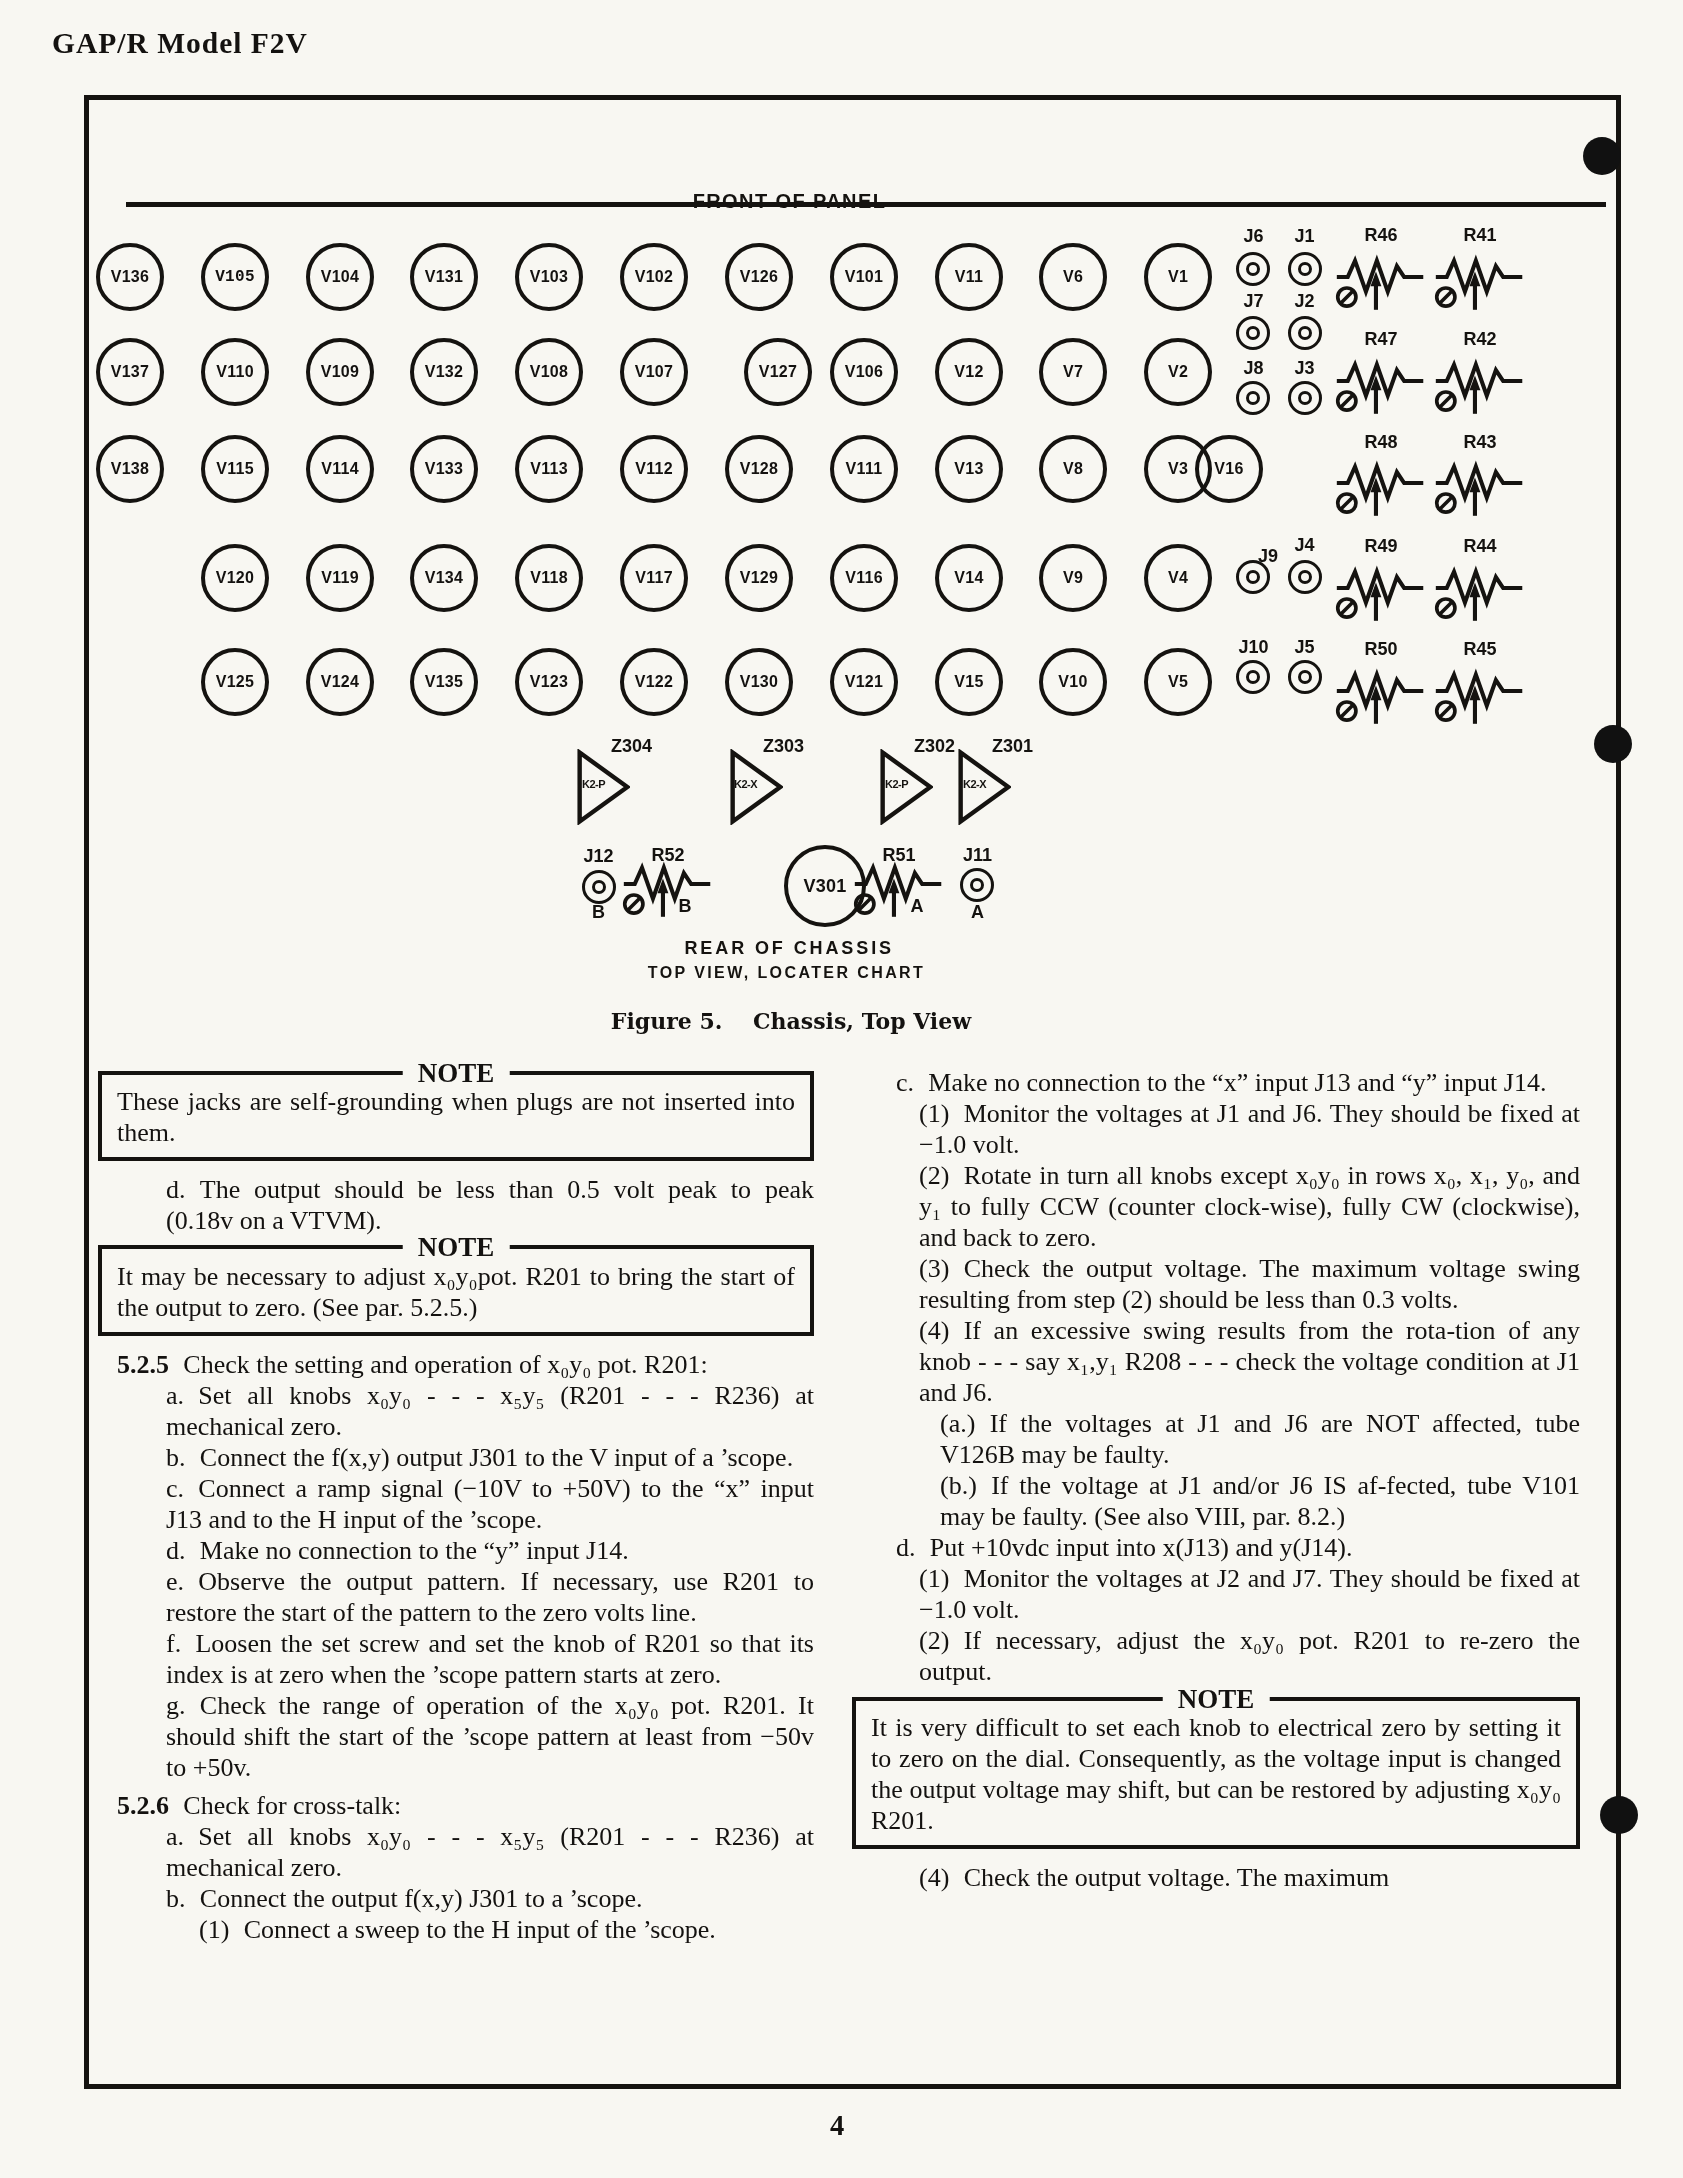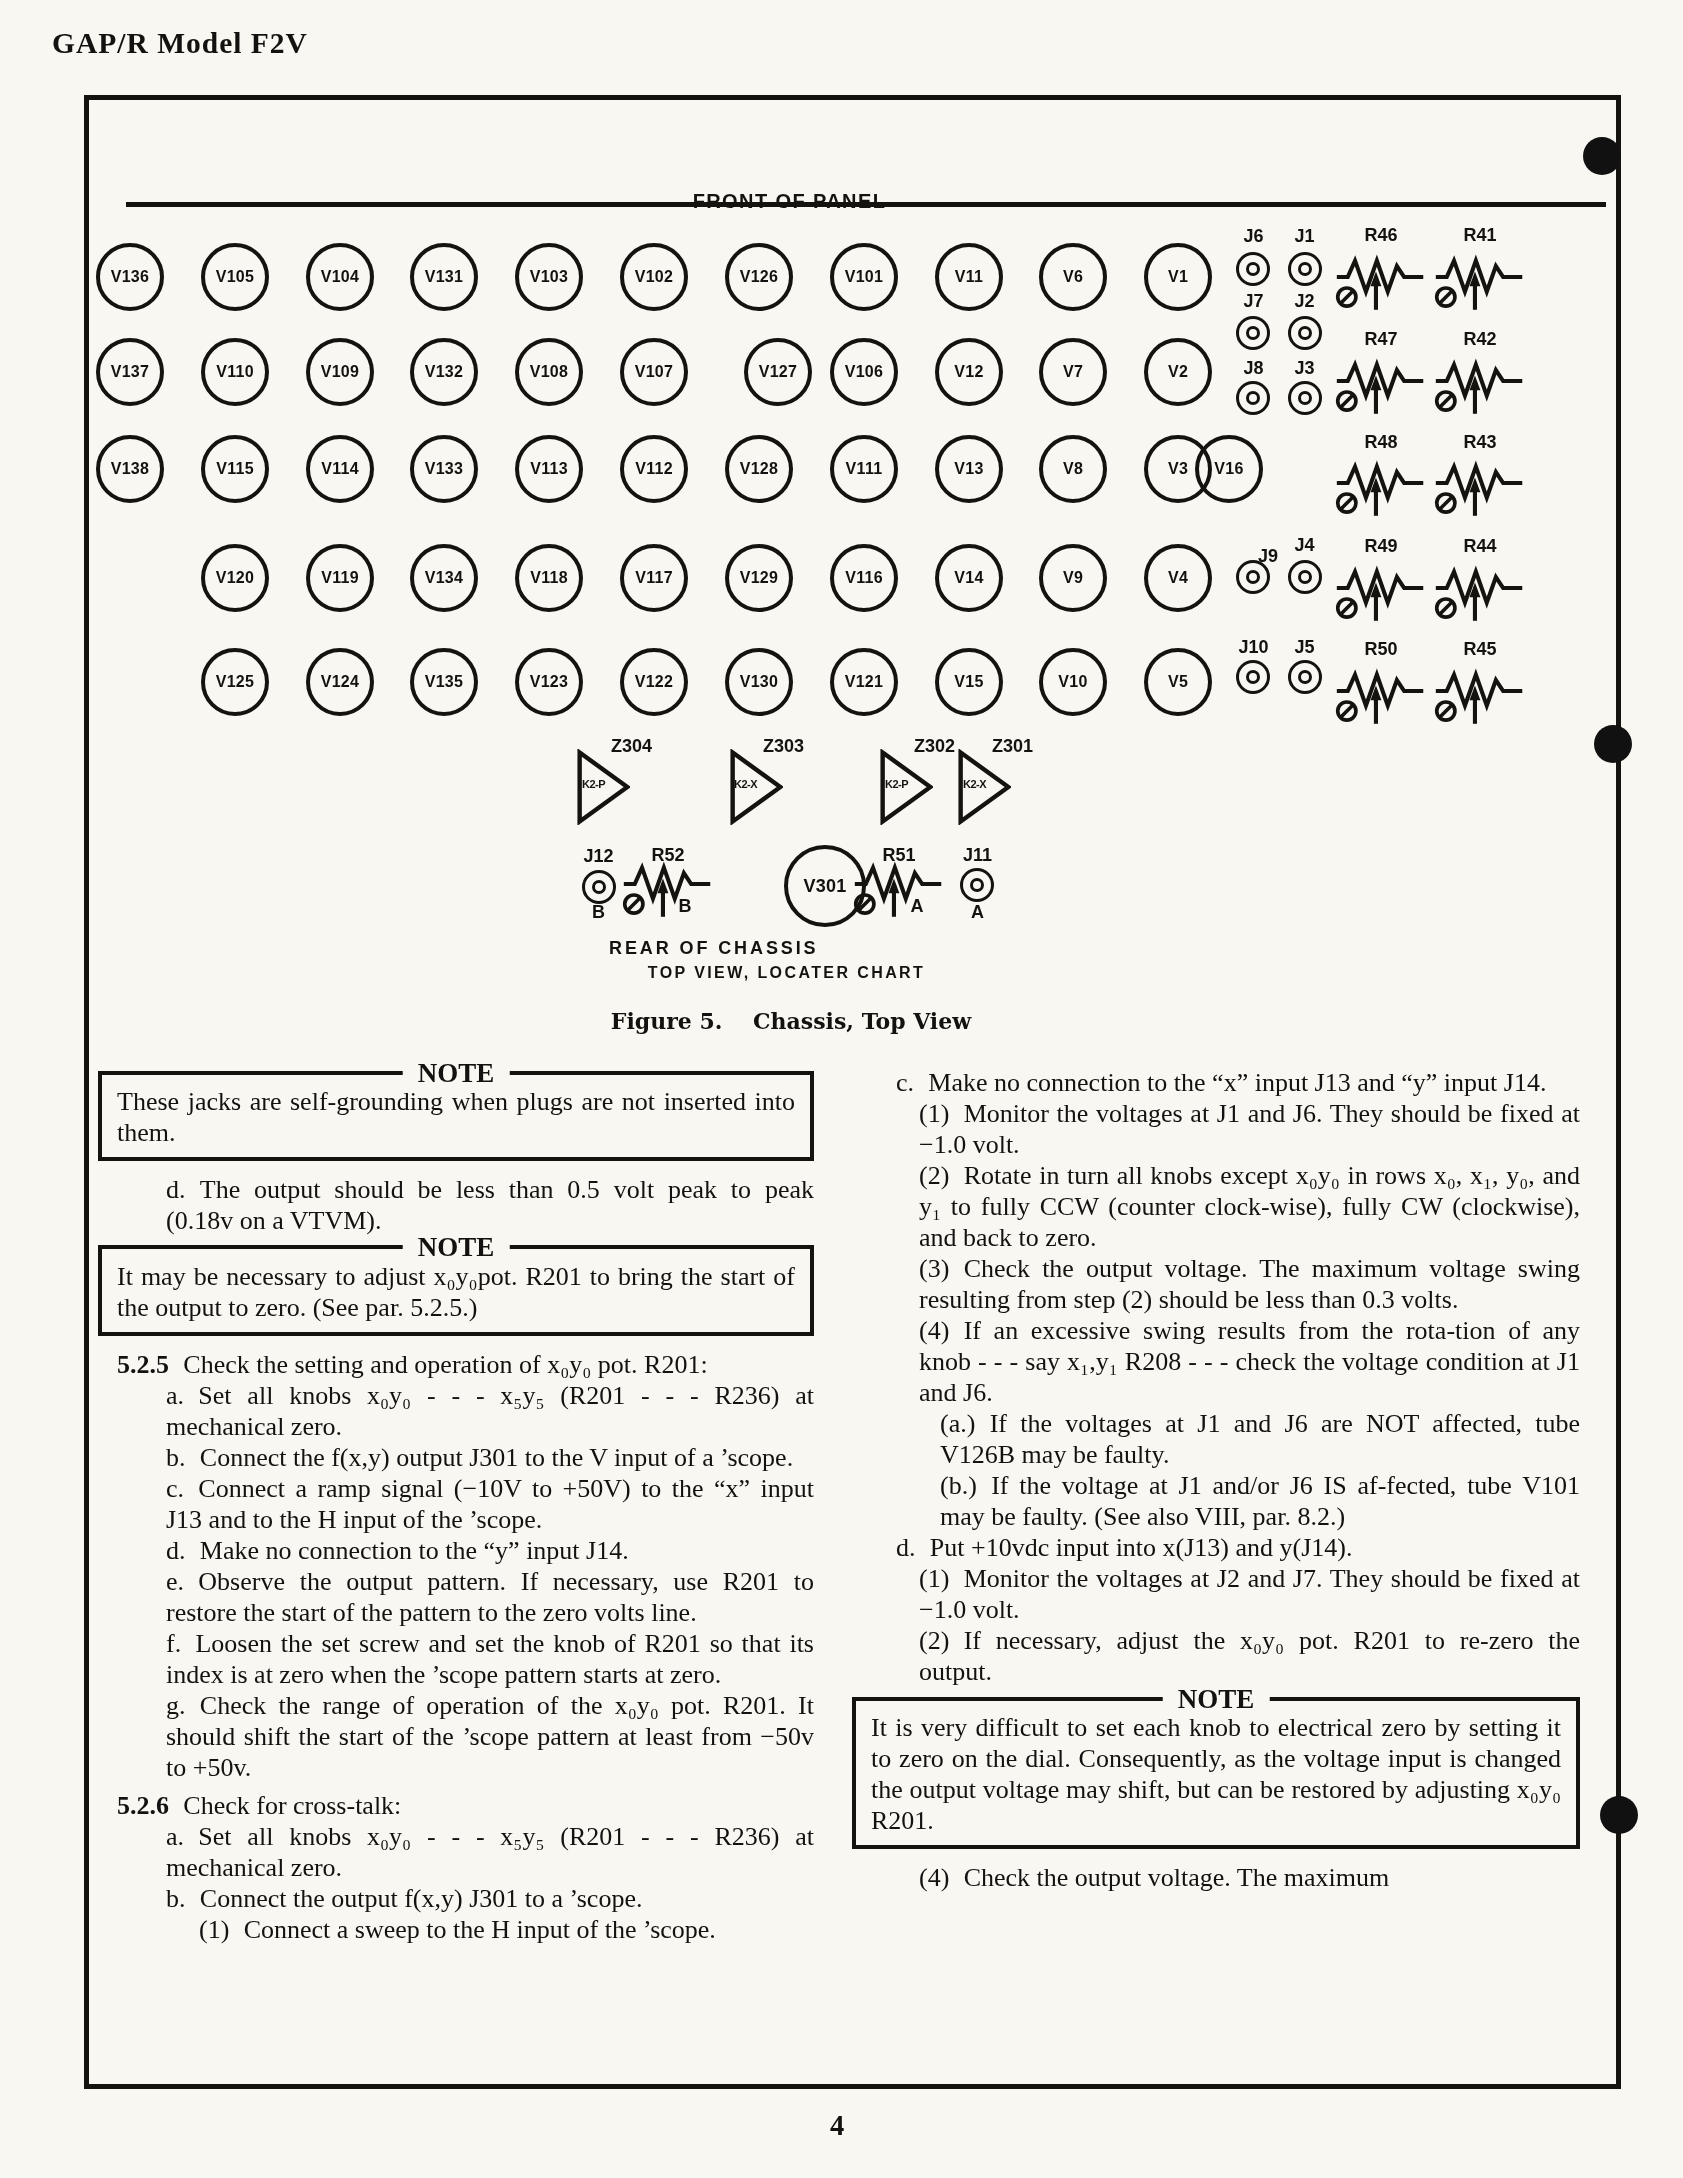--- a/index.html
+++ b/index.html
@@ -17,21 +17,21 @@
   .tube{position:absolute;width:68px;height:68px;border:4.3px solid #151310;border-radius:50%;
     box-sizing:border-box;display:flex;align-items:center;justify-content:center;
     font-family:"Liberation Sans","DejaVu Sans",sans-serif;font-weight:bold;font-size:16px;letter-spacing:0.3px;}
   .jack{position:absolute;width:34px;height:34px;border:3.8px solid #151310;border-radius:50%;
     box-sizing:border-box;display:flex;align-items:center;justify-content:center;}
   .jack-in{width:14.3px;height:14.3px;border:3.3px solid #151310;border-radius:50%;box-sizing:border-box;}
   .small-lab{position:absolute;text-align:center;font-size:18px;}
   .pot{position:absolute;width:91px;height:61px;}
   .module{position:absolute;width:53px;height:76px;}
   .module-inner{position:absolute;font-size:11px;letter-spacing:-0.5px;}
-  #rear1{position:absolute;left:609px;top:938px;width:285px;text-align:left;font-size:18px;letter-spacing:2.9px;}
+  #rear1{position:absolute;left:609px;top:938px;width:285px;text-align:right;font-size:18px;letter-spacing:2.9px;}
   #rear2{position:absolute;left:620px;top:964px;width:333px;text-align:center;font-size:16px;letter-spacing:2.4px;}
   #fig-caption{position:absolute;left:601px;top:1008px;width:380px;text-align:center;
     font-family:"DejaVu Serif","Liberation Serif",serif;font-weight:bold;font-size:22px;white-space:pre;}
   .dot{position:absolute;width:38px;height:38px;border-radius:50%;background:#111;}
   #col-left{position:absolute;left:98px;top:1061px;width:716px;}
   #col-right{position:absolute;left:852px;top:1067px;width:728px;}
   .tp{margin:0;text-align:justify;font-size:26px;line-height:31px;}
   .isec{padding-left:68px;text-indent:-49px;margin-top:7.6px;}
   .iL1{padding-left:68px;}
   .iL2{padding-left:101px;}
@@ -50,21 +50,21 @@
 <body>
 
 <div id="hdr">GAP/R Model F2V</div>
 <div id="outer-box"></div>
 
 <div id="figure">
   <div id="panel-label" class="figlabel">FRONT OF PANEL</div>
   <div id="panel-line"></div>
   <div id="fig-dynamic">
       <div class="tube" style="position: absolute; left: 96px; top: 243px;">V136</div>
-      <div class="tube" style="position: absolute; left: 201px; top: 243px;">V105</div>
+      <div class="tube" style="position: absolute; left: 201px; top: 243px; font-family: Liberation Mono, monospace;">V105</div>
       <div class="tube" style="position: absolute; left: 306px; top: 243px;">V104</div>
       <div class="tube" style="position: absolute; left: 410px; top: 243px;">V131</div>
       <div class="tube" style="position: absolute; left: 515px; top: 243px;">V103</div>
       <div class="tube" style="position: absolute; left: 620px; top: 243px;">V102</div>
       <div class="tube" style="position: absolute; left: 725px; top: 243px;">V126</div>
       <div class="tube" style="position: absolute; left: 830px; top: 243px;">V101</div>
       <div class="tube" style="position: absolute; left: 935px; top: 243px;">V11</div>
       <div class="tube" style="position: absolute; left: 1039px; top: 243px;">V6</div>
       <div class="tube" style="position: absolute; left: 1144px; top: 243px;">V1</div>
       <div class="tube" style="position: absolute; left: 96px; top: 338px;">V137</div>

